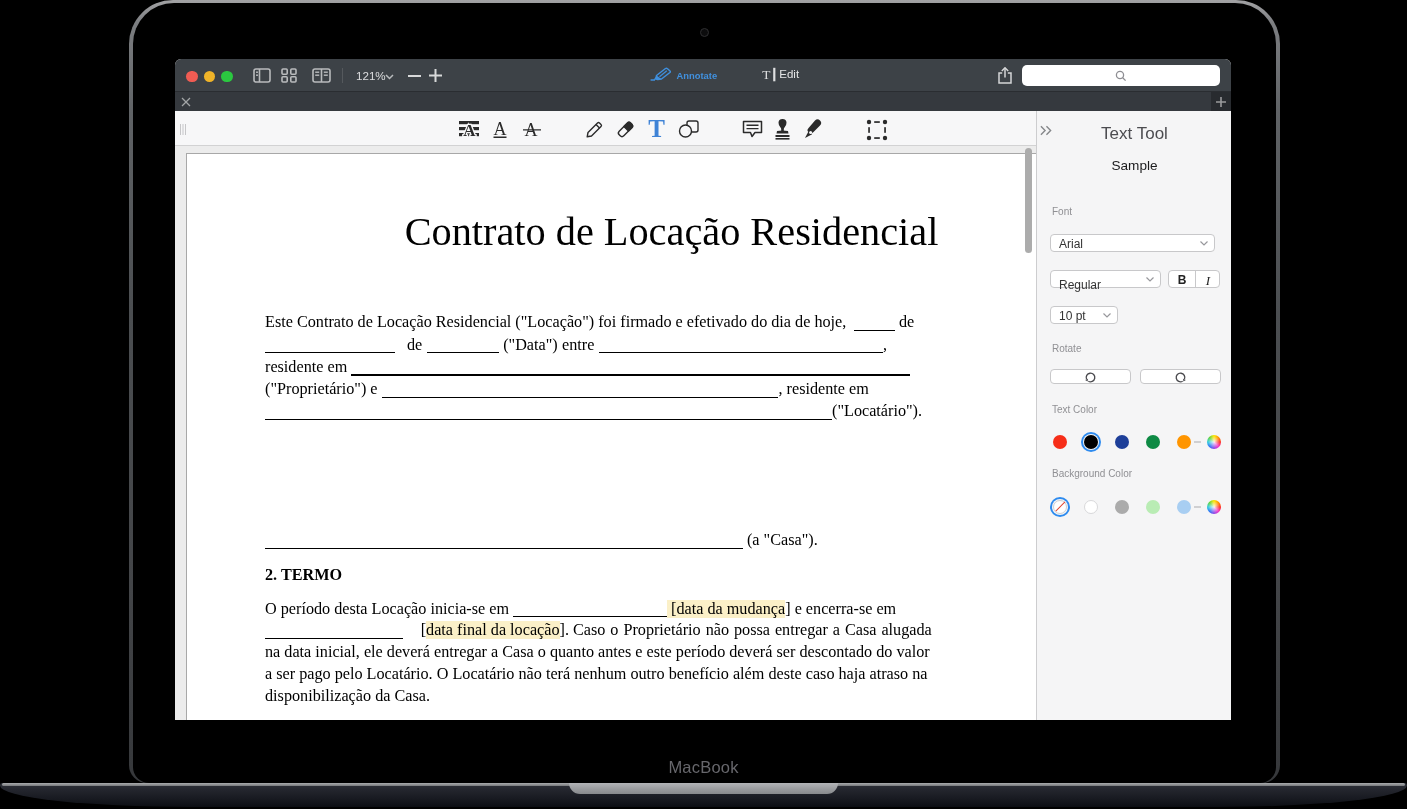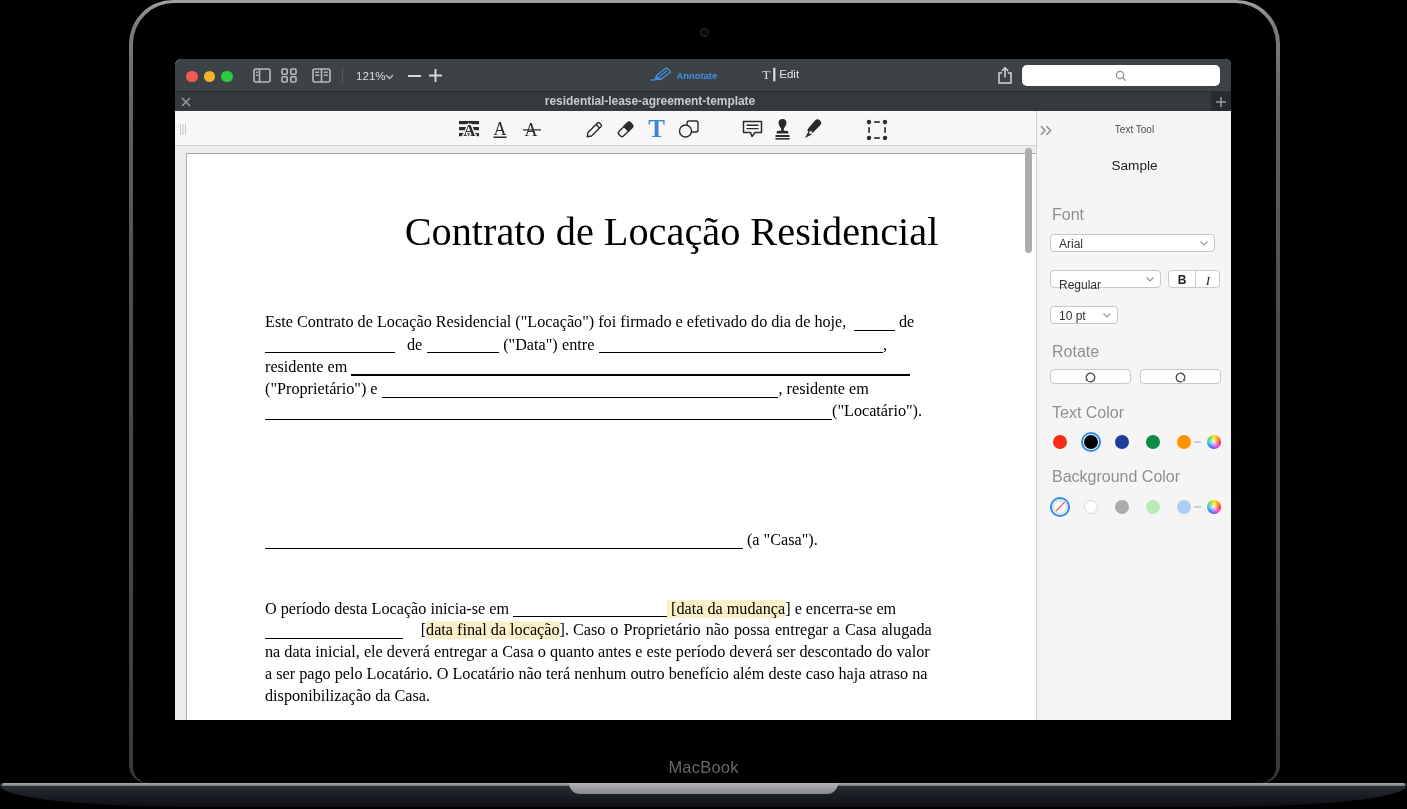--- a/index.html
+++ b/index.html
@@ -61,21 +61,21 @@
   .ul { display:inline-block; height:1.4px; background:#000; vertical-align:-3.8px; }
   .sp { display:inline-block; }
 
   
   #thumb { position:absolute; left:850px; top:2px; width:7px; height:105px; border-radius:3.5px;
     background:#acacac; }
 
   
   .sel { position:absolute; background:#fff; border:1px solid #c8c8ca; border-radius:4px;
     font-size:12px; color:#333; }
-  .lab { position:absolute; font-size:16px; color:#909094; }
+  .lab { position:absolute; font-size:10px; color:#909094; }
   .sw { position:absolute; width:14px; height:14px; border-radius:50%; }
 </style>
 </head>
 <body>
   <div id="lid"></div>
   <div id="screen"></div>
   <div id="cam"></div>
 
   <div id="win">
     <div id="titlebar">
@@ -140,21 +140,20 @@
         </svg>
       </div>
     </div>
     <div id="tabbar">
       <svg class="abs" style="left:6px; top:5px;" width="10" height="10" viewBox="0 0 10 10">
         <g stroke="#a2a4a6" stroke-width="1.3">
           <line x1="1" y1="1" x2="9" y2="9"></line>
           <line x1="9" y1="1" x2="1" y2="9"></line>
         </g>
       </svg>
-      <div class="abs" style="left:0; top:2px; width:950px; text-align:center; font-size:12px; font-weight:600; color:#c9cacc; letter-spacing:-0.05px;">residential-lease-agreement-template</div>
       <div id="tabplus">
         <svg class="abs" style="left:5px; top:5px;" width="10" height="10" viewBox="0 0 10 10">
           <g stroke="#9a9b9d" stroke-width="1.6">
             <line x1="5" y1="0" x2="5" y2="10"></line>
             <line x1="0" y1="5" x2="10" y2="5"></line>
           </g>
         </svg>
       </div>
     </div>
     <div id="toolbar">
@@ -220,33 +219,34 @@
           <rect x="18.2" y="8.2" width="1.7" height="5.6"></rect>
         </g>
       </svg>
     </div>
     <div id="docarea">
       <div id="page">
         <div style="position:absolute; left:0; right:0; top:58.3px; text-align:center; font-size:40.3px; line-height:40.3px; white-space:nowrap;">Contrato de Locação Residencial</div>
         <div class="line" style="top:157.4px;">Este Contrato de Locação Residencial ("Locação") foi firmado e efetivado do dia de hoje, <span class="sp" style="width:4.05px"></span><span class="ul" style="width:40.5px"></span> de<br><span class="ul" style="width:129.6px"></span><span class="sp" style="width:12.3px"></span>de<span class="sp" style="width:4.4px"></span><span class="ul" style="width:72.9px"></span><span class="sp" style="width:3.7px"></span>("Data")<span class="sp" style="width:4.3px"></span>entre<span class="sp" style="width:4.3px"></span><span class="ul" style="width:284.3px"></span>,<br>residente
  em <span class="ul" style="width:558.9px"></span><br>("Proprietário") e <span class="ul" style="width:396.9px"></span>, residente em<br><span class="ul" style="width:567px"></span>("Locatário").</div>
         <div class="line" style="top:375.4px;"><span class="ul" style="width:477.9px"></span> (a "Casa").</div>
+        <div class="line" style="top:410.4px; font-weight:bold;">2. TERMO</div>
         <div class="line" style="top:444.6px; line-height:21.8px;">O período desta Locação inicia-se em <span class="ul" style="width:153.9px"></span><span class="hl">&nbsp;[data da mudança</span>] e encerra-se em<br><span class="ul" style="width:137.7px"></span><span class="sp" style="width:18px"></span>[<span class="hl">data final da locação</span>].
 <span style="word-spacing:0.9px">Caso o Proprietário não possa entregar a Casa alugada</span><br>na data inicial, ele deverá entregar a Casa o quanto antes e este período deverá ser descontado do valor<br>a ser pago pelo Locatário. O Locatário não terá nenhum outro benefício além deste caso haja atraso na<br>disponibilização da Casa.</div>
       </div>
       <div id="thumb"></div>
     </div>
     <div id="sidebar">
       <svg class="abs" style="left:3px; top:14px;" width="12" height="11" viewBox="0 0 13 11">
         <g fill="none" stroke="#85878a" stroke-width="1.5">
           <polyline points="1,1 5.5,5.5 1,10"></polyline>
           <polyline points="7,1 11.5,5.5 7,10"></polyline>
         </g>
       </svg>
-      <div class="abs" style="left:0; top:12.6px; width:195px; text-align:center; font-size:10px; color:#4c4c50;">Text Tool</div>
+      <div class="abs" style="left:0; top:12.6px; width:195px; text-align:center; font-size:17px; color:#4c4c50;">Text Tool</div>
       <div class="abs" style="left:0; top:47px; width:195px; text-align:center; font-size:13.6px; color:#1c1c1e;">Sample</div>
       <div class="lab" style="left:15px; top:95px;">Font</div>
       <div class="sel" style="left:13px; top:122.5px; width:165px; height:18px;">
         <span style="position:absolute; left:8px; top:2px;">Arial</span>
         <svg class="abs" style="right:6px; top:6px;" width="8" height="5" viewBox="0 0 8 5">
           <polyline points="0.5,0.5 4,4 7.5,0.5" fill="none" stroke="#98989c" stroke-width="1.2"></polyline>
         </svg>
       </div>
       <div class="sel" style="left:13px; top:159px; width:111px; height:18px;">
         <span style="position:absolute; left:8px; top:7px;">Regular</span>

